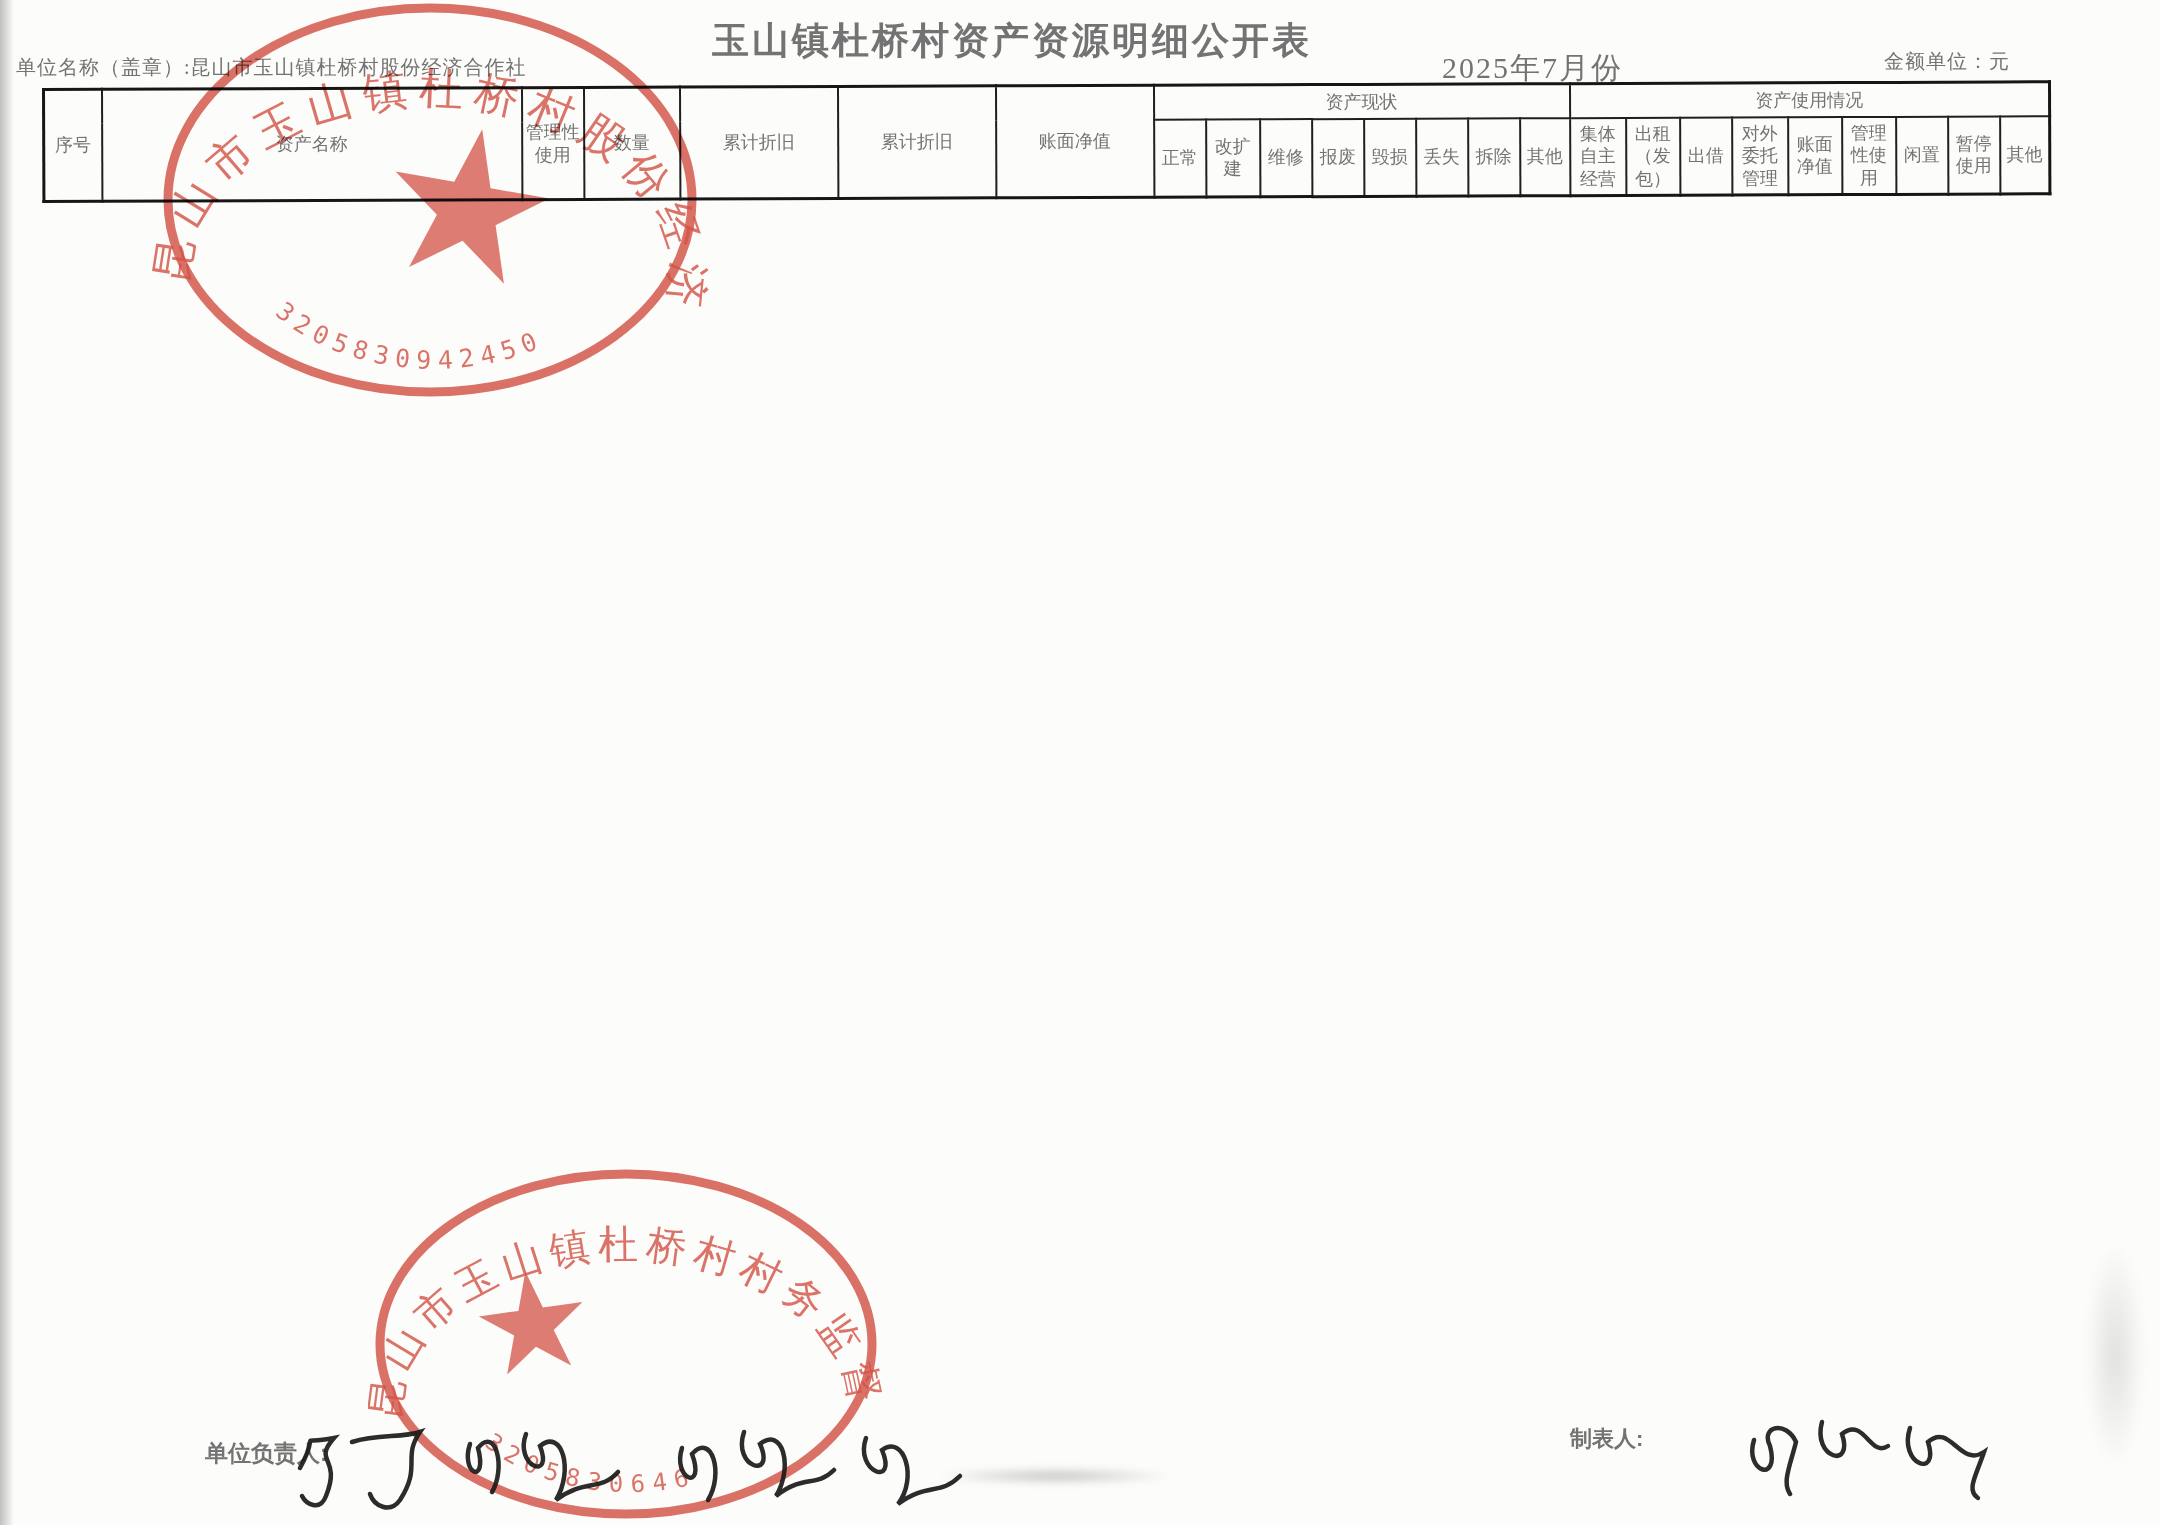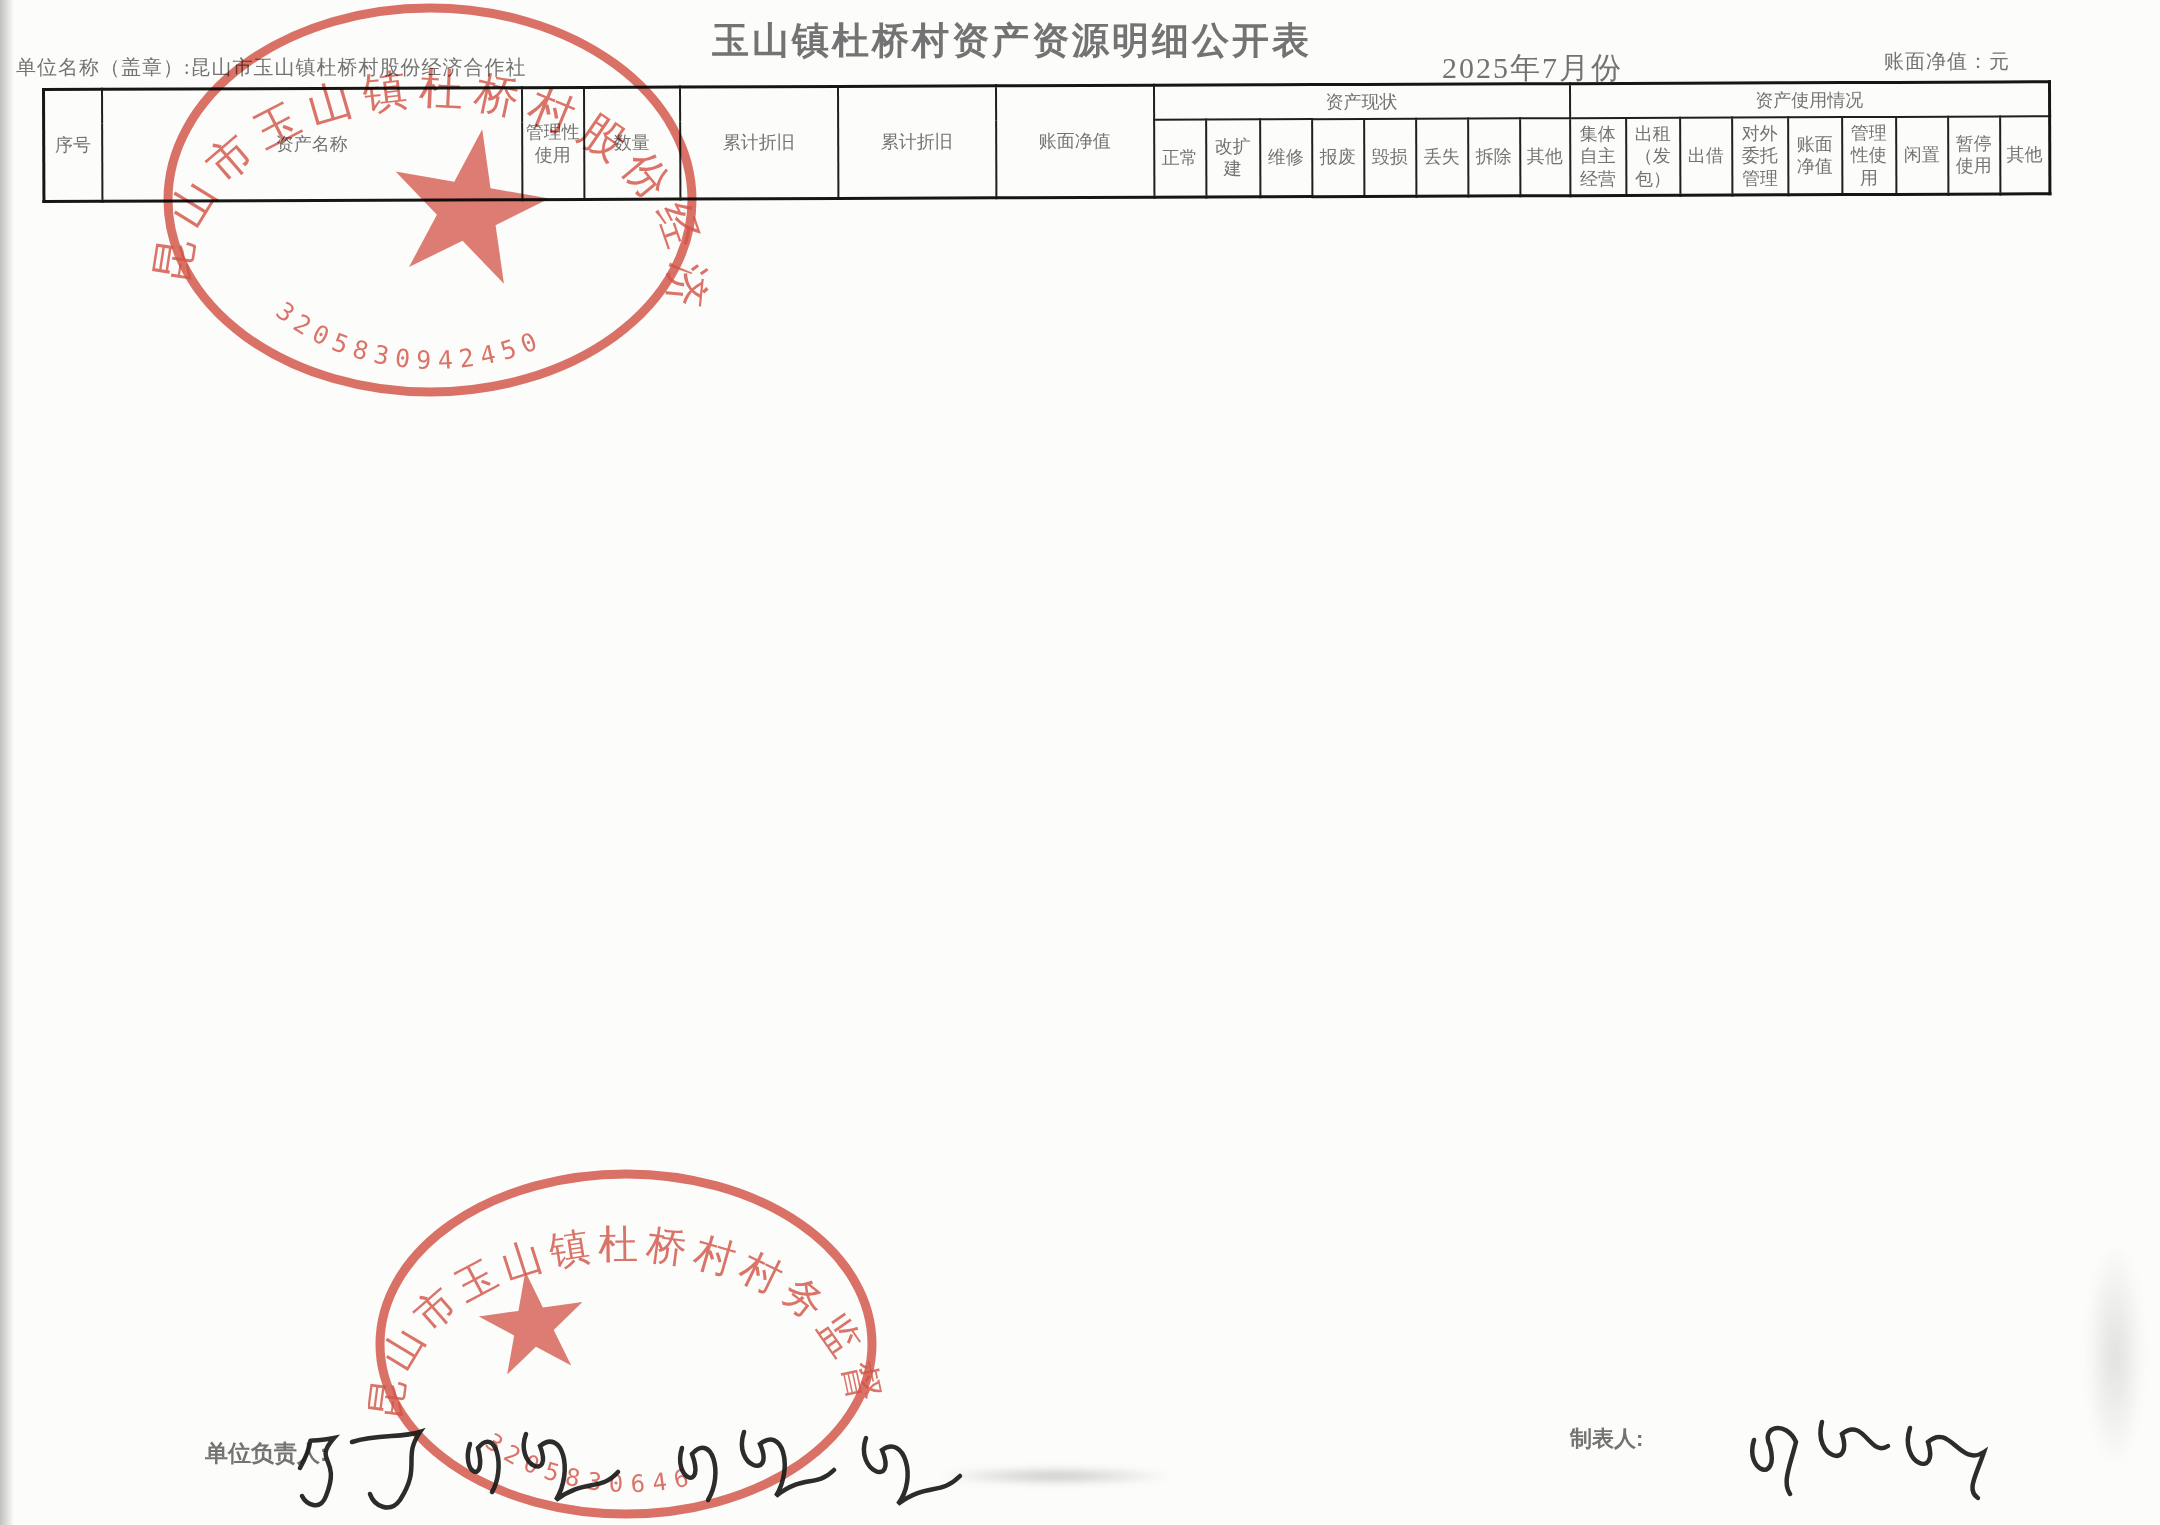--- a/index.html
+++ b/index.html
@@ -44,21 +44,21 @@
 <body>
 
 <div id="page">
   <div class="edge-strip"></div>
   <div class="smudge-a"></div>
   <div class="smudge-b"></div>
 
   <div class="doc-title">玉山镇杜桥村资产资源明细公开表</div>
   <div class="unit-line">单位名称（盖章）:昆山市玉山镇杜桥村股份经济合作社</div>
   <div class="period">2025年7月份</div>
-  <div class="amount-unit">账面净值：元</div>
+  <div class="amount-unit">金额单位：元</div>
 
   <div class="sheet">
     <table>
       <colgroup>
         <col style="width:58px">
           <col style="width:420px">
           <col style="width:62px">
           <col style="width:96px">
         <col style="width:158px">
           <col style="width:158px">

